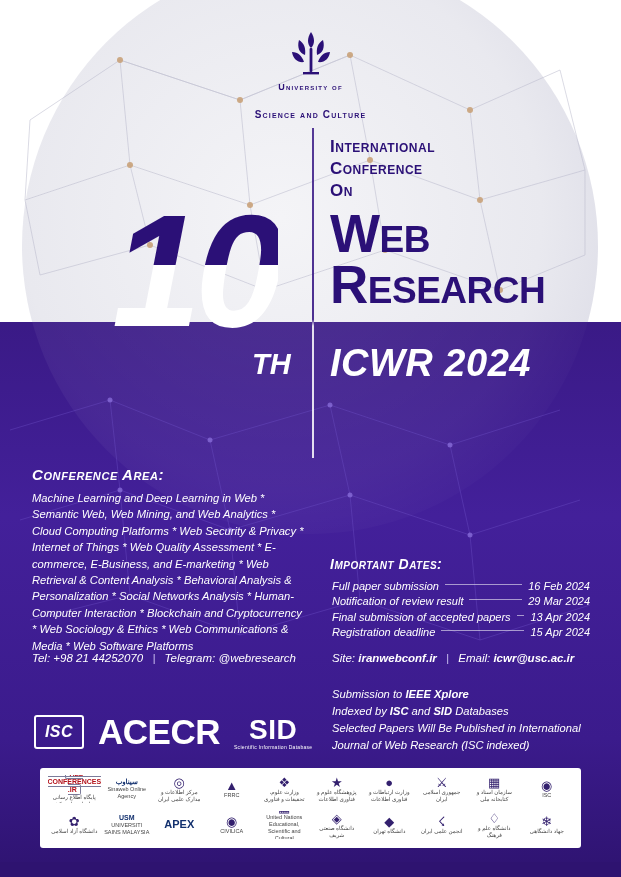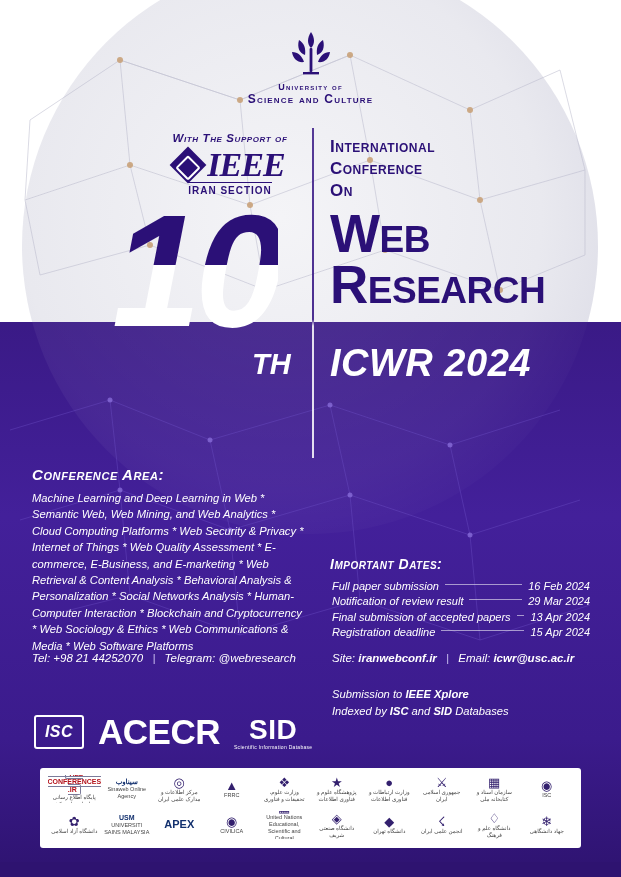--- a/index.html
+++ b/index.html
@@ -80,21 +80,21 @@
     display: block;
     margin: 0 auto 4px auto;
   }
   .univ-line1, .univ-line2 {
     font-variant: small-caps;
     letter-spacing: 1.2px;
     color: #2b1077;
     font-weight: 700;
   }
   .univ-line1 { font-size: 9px; }
-  .univ-line2 { font-size: 12px; margin-top: 0; }
+  .univ-line2 { font-size: 10px; margin-top: 17px; }
 
   
   .support-wrap {
     position: absolute;
     left: 150px; top: 132px;
     width: 160px;
     text-align: center;
     color: #2b1077;
   }
   .support-text {
@@ -452,28 +452,20 @@
         <path d="M7 22 C8 29 13 33 19 32 C17 26 13 22 7 22 Z"></path>
         <path d="M45 22 C39 22 35 26 33 32 C39 33 44 29 45 22 Z"></path>
         <rect x="24.6" y="18" width="2.8" height="24" rx="1"></rect>
         <path d="M18 42 h16 v2.4 h-16 z"></path>
       </g>
     </svg>
     <div class="univ-line1">University of</div>
     <div class="univ-line2">Science and Culture</div>
   </div>
 
-  <div class="support-wrap">
-    <div class="support-text">With The Support of</div>
-    <div class="ieee-logo">
-      <div class="ieee-diamond"></div>
-      <div class="ieee-word">IEEE</div>
-    </div>
-    <div class="ieee-sub">IRAN SECTION</div>
-  </div>
 
   <div class="conf-on">
     <div>International</div>
     <div>Conference</div>
     <div>On</div>
   </div>
 
   <div class="web-research">
     <div>Web</div>
     <div>Research</div>
@@ -527,20 +519,21 @@
     <b>icwr@usc.ac.ir</b>
   </div>
 
   <div class="pub-block">
     <div>
       <span>Submission to </span><b>IEEE Xplore</b>
     </div>
     <div>
       <span>Indexed by </span><b>ISC</b><span> and </span><b>SID</b><span> Databases</span>
     </div>
+    <div>Selected Papers Will Be Published in International Journal of Web Research (ISC indexed)</div>
   </div>
 
   <div class="index-logos">
     <div class="isc-badge">ISC</div>
     <div class="acecr">ACECR</div>
     <div class="sid-wrap">
       <div class="sid-main">SID</div>
       <div class="sid-sub">Scientific Information Database</div>
     </div>
   </div>

